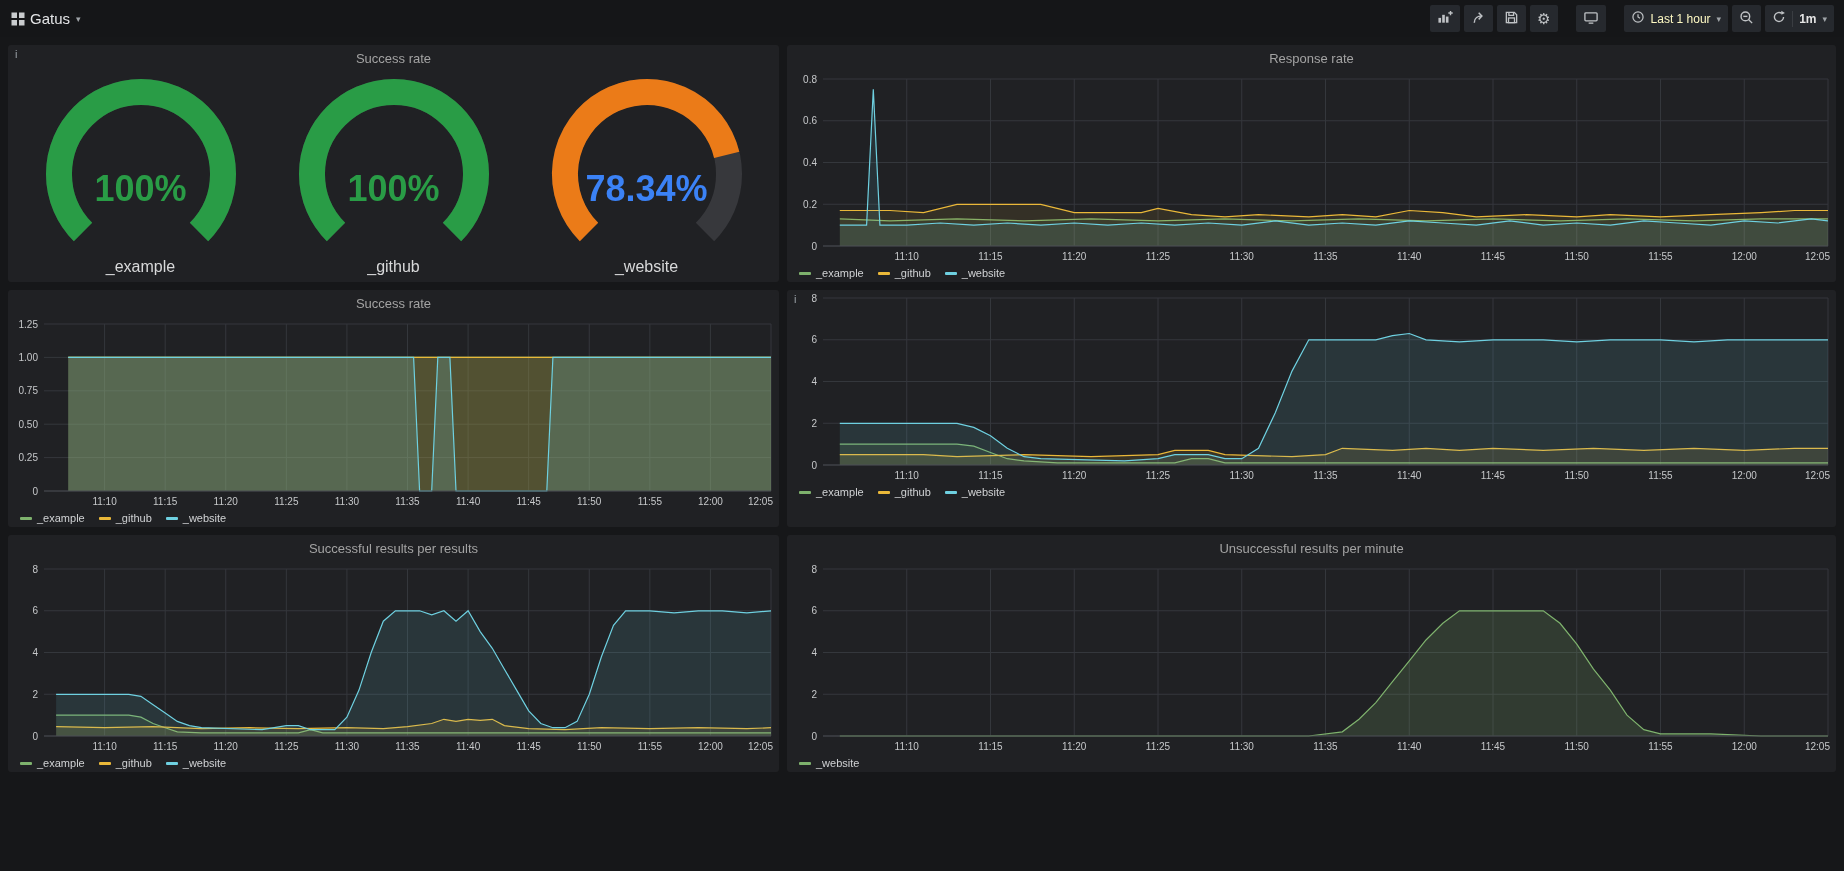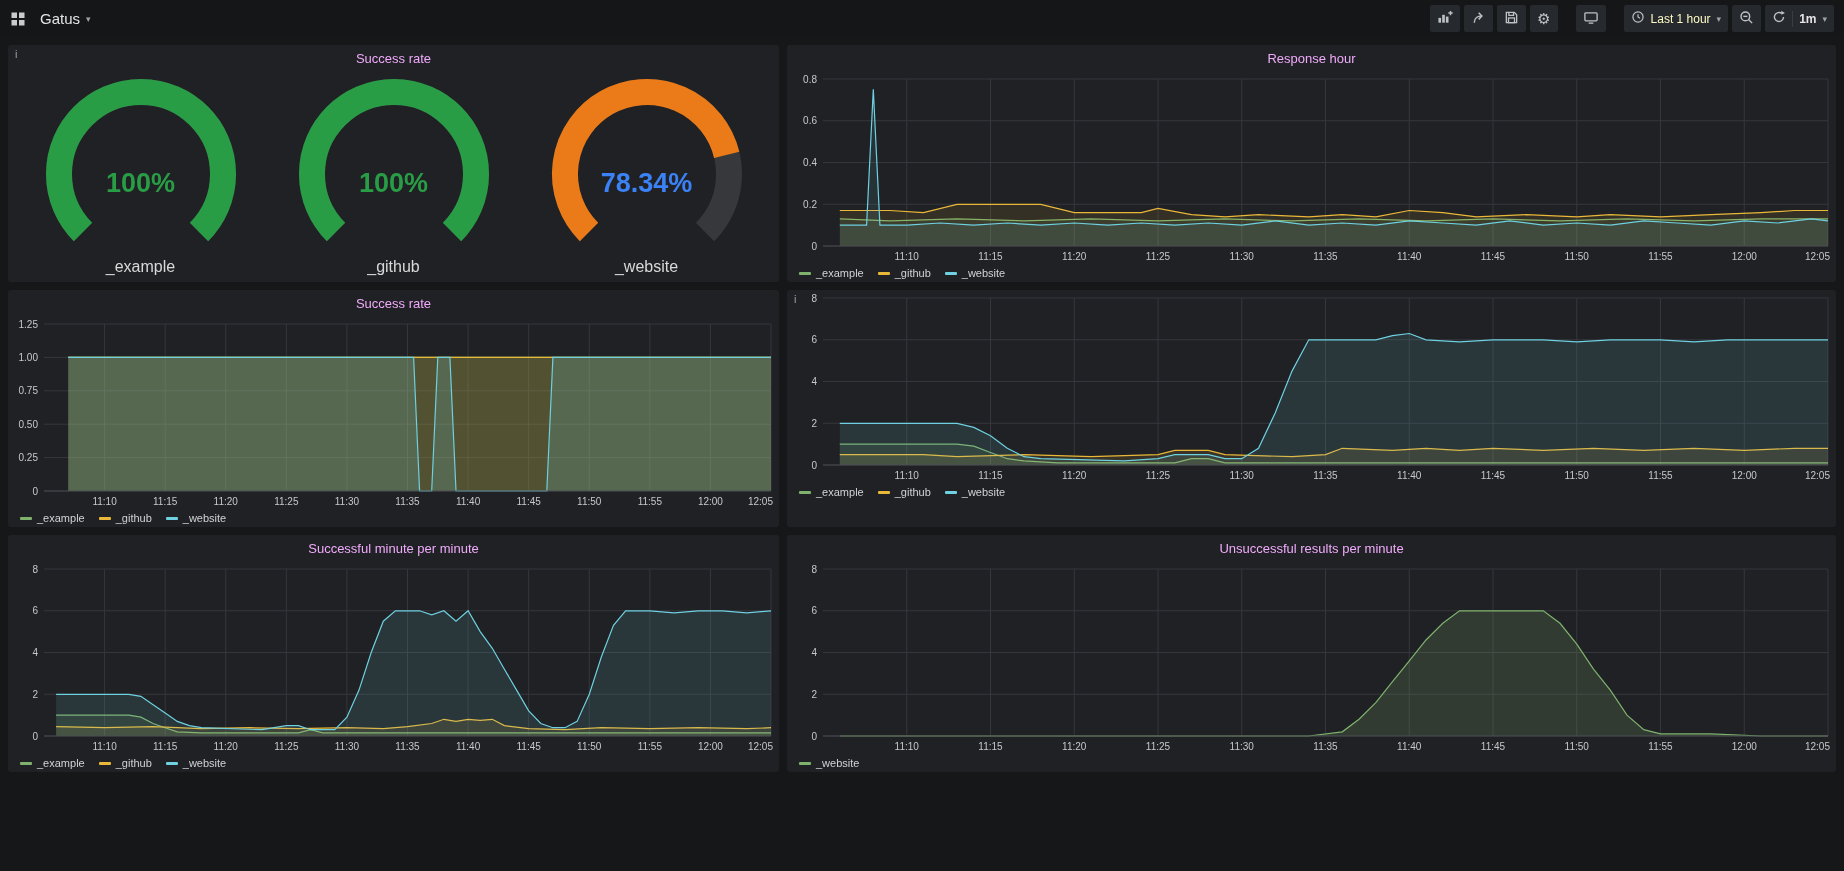--- a/index.html
+++ b/index.html
@@ -4,21 +4,21 @@
 <style>
   * { box-sizing: border-box; margin: 0; padding: 0; }
   html,body { width:1844px; height:871px; overflow:hidden; }
   body {
     background:#161719;
     font-family:"Liberation Sans", sans-serif;
     color:#d8d9da;
   }
   
   .navbar { height:37px; display:flex; align-items:center; padding:0 10px; background:#151618; }
-  .nav-left { display:flex; align-items:center; gap:14px; }
+  .nav-left { display:flex; align-items:center; gap:4px; }
   .nav-icon-btn { display:flex; align-items:center; color:#c9ccce; cursor:pointer; }
   .nav-title { display:flex; align-items:center; gap:6px; font-size:15px; color:#e3e4e6; cursor:pointer; }
   .caret { font-size:9px; color:#9fa3a8; }
   .nav-right { margin-left:auto; display:flex; align-items:center; gap:4px; }
   .nav-btn {
     height:27px; min-width:27px; border:none; border-radius:2px;
     background:#26292e; color:#bfc2c5; display:flex; align-items:center; justify-content:center;
     gap:6px; padding:0 7px; font-size:12px; cursor:pointer; font-family:inherit;
   }
   .nav-btn .uni { font-size:15px; line-height:1; }
@@ -27,34 +27,34 @@
   .refresh-int { color:#e5e5e5; font-weight:700; }
   .v-divider { width:1px; height:16px; background:#3a3d42; display:inline-block; }
   
   .dashboard {
     padding:8px; display:grid; gap:8px;
     grid-template-columns:771px 1049px;
     grid-template-rows:237px 237px 237px;
   }
   .panel { background:#202124; border-radius:3px; position:relative; overflow:hidden; }
   .panel-header { height:26px; display:flex; align-items:center; justify-content:center; cursor:pointer; }
-  .panel-title { font-size:13px; font-weight:500; color:#f0abfc; }
+  .panel-title { font-size:13px; font-weight:500; color:#a3a3a3; }
   .panel-info { position:absolute; top:3px; left:7px; font-size:11px; color:#9aa0a6; cursor:pointer; }
   
   .chart { height:calc(100% - 44px); width:100%; cursor:crosshair; }
   .chart svg { display:block; }
   svg text.tick { fill:#c6c8ca; font-size:10px; font-family:"Liberation Sans", sans-serif; }
   .legend { height:18px; display:flex; align-items:center; padding-left:12px; overflow:hidden; }
   .legend-item { display:inline-flex; align-items:center; gap:5px; margin-right:14px; font-size:11px; color:#d0d2d4; cursor:pointer; }
   .legend-item i { width:12px; height:3px; display:inline-block; border-radius:1px; }
   
   .gauges-body { height:calc(100% - 26px); display:flex; justify-content:space-around; align-items:center; padding:0 6px; }
   .gauge { position:relative; width:246px; height:206px; }
   .gauge-arc { height:175px; display:flex; justify-content:center; }
-  .gauge-value { position:absolute; top:94px; left:0; right:0; text-align:center; font-size:27px; font-weight:700; }
+  .gauge-value { position:absolute; top:94px; left:0; right:0; text-align:center; font-size:36px; font-weight:700; }
   .gauge-label { position:absolute; bottom:4px; left:0; right:0; text-align:center; font-size:16px; color:#d8d9da; }
 </style>
 </head>
 <body>
 
 <div class="navbar">
   <div class="nav-left">
     <span class="nav-icon-btn">
       <svg width="16" height="16" viewBox="0 0 16 16" fill="currentColor">
         <rect x="1.5" y="1.5" width="5.5" height="5.5"></rect>
@@ -176,21 +176,21 @@
             </svg>
           </div>
         <div class="gauge-value" style="color: #3b82f6;">78.34%</div>
         <div class="gauge-label">_website</div>
       </div>
     </div>
   </div>
 
   <div class="panel">
     <div class="panel-header">
-      <span class="panel-title">Response hour</span>
+      <span class="panel-title">Response rate</span>
     </div>
     <div class="chart">
         <svg width="1049" height="193">
           <line x1="36" x2="1041" y1="175" y2="175" stroke="#34373c" stroke-width="1"></line>
           <text x="30" y="178.5" text-anchor="end" class="tick">0</text>
           <line x1="36" x2="1041" y1="133.25" y2="133.25" stroke="#34373c" stroke-width="1"></line>
           <text x="30" y="136.75" text-anchor="end" class="tick">0.2</text>
           <line x1="36" x2="1041" y1="91.5" y2="91.5" stroke="#34373c" stroke-width="1"></line>
           <text x="30" y="95" text-anchor="end" class="tick">0.4</text>
           <line x1="36" x2="1041" y1="49.75000000000002" y2="49.75000000000002" stroke="#34373c" stroke-width="1"></line>
@@ -371,21 +371,21 @@
         </span>
         <span class="legend-item">
           <i style="background: rgb(110, 208, 224);"></i>
           <span>_website</span>
         </span>
       </div>
   </div>
 
   <div class="panel">
     <div class="panel-header">
-      <span class="panel-title">Successful minute per minute</span>
+      <span class="panel-title">Successful results per results</span>
     </div>
     <div class="chart">
         <svg width="771" height="193">
           <line x1="36" x2="763" y1="175" y2="175" stroke="#34373c" stroke-width="1"></line>
           <text x="30" y="178.5" text-anchor="end" class="tick">0</text>
           <line x1="36" x2="763" y1="133.25" y2="133.25" stroke="#34373c" stroke-width="1"></line>
           <text x="30" y="136.75" text-anchor="end" class="tick">2</text>
           <line x1="36" x2="763" y1="91.5" y2="91.5" stroke="#34373c" stroke-width="1"></line>
           <text x="30" y="95" text-anchor="end" class="tick">4</text>
           <line x1="36" x2="763" y1="49.75" y2="49.75" stroke="#34373c" stroke-width="1"></line>

